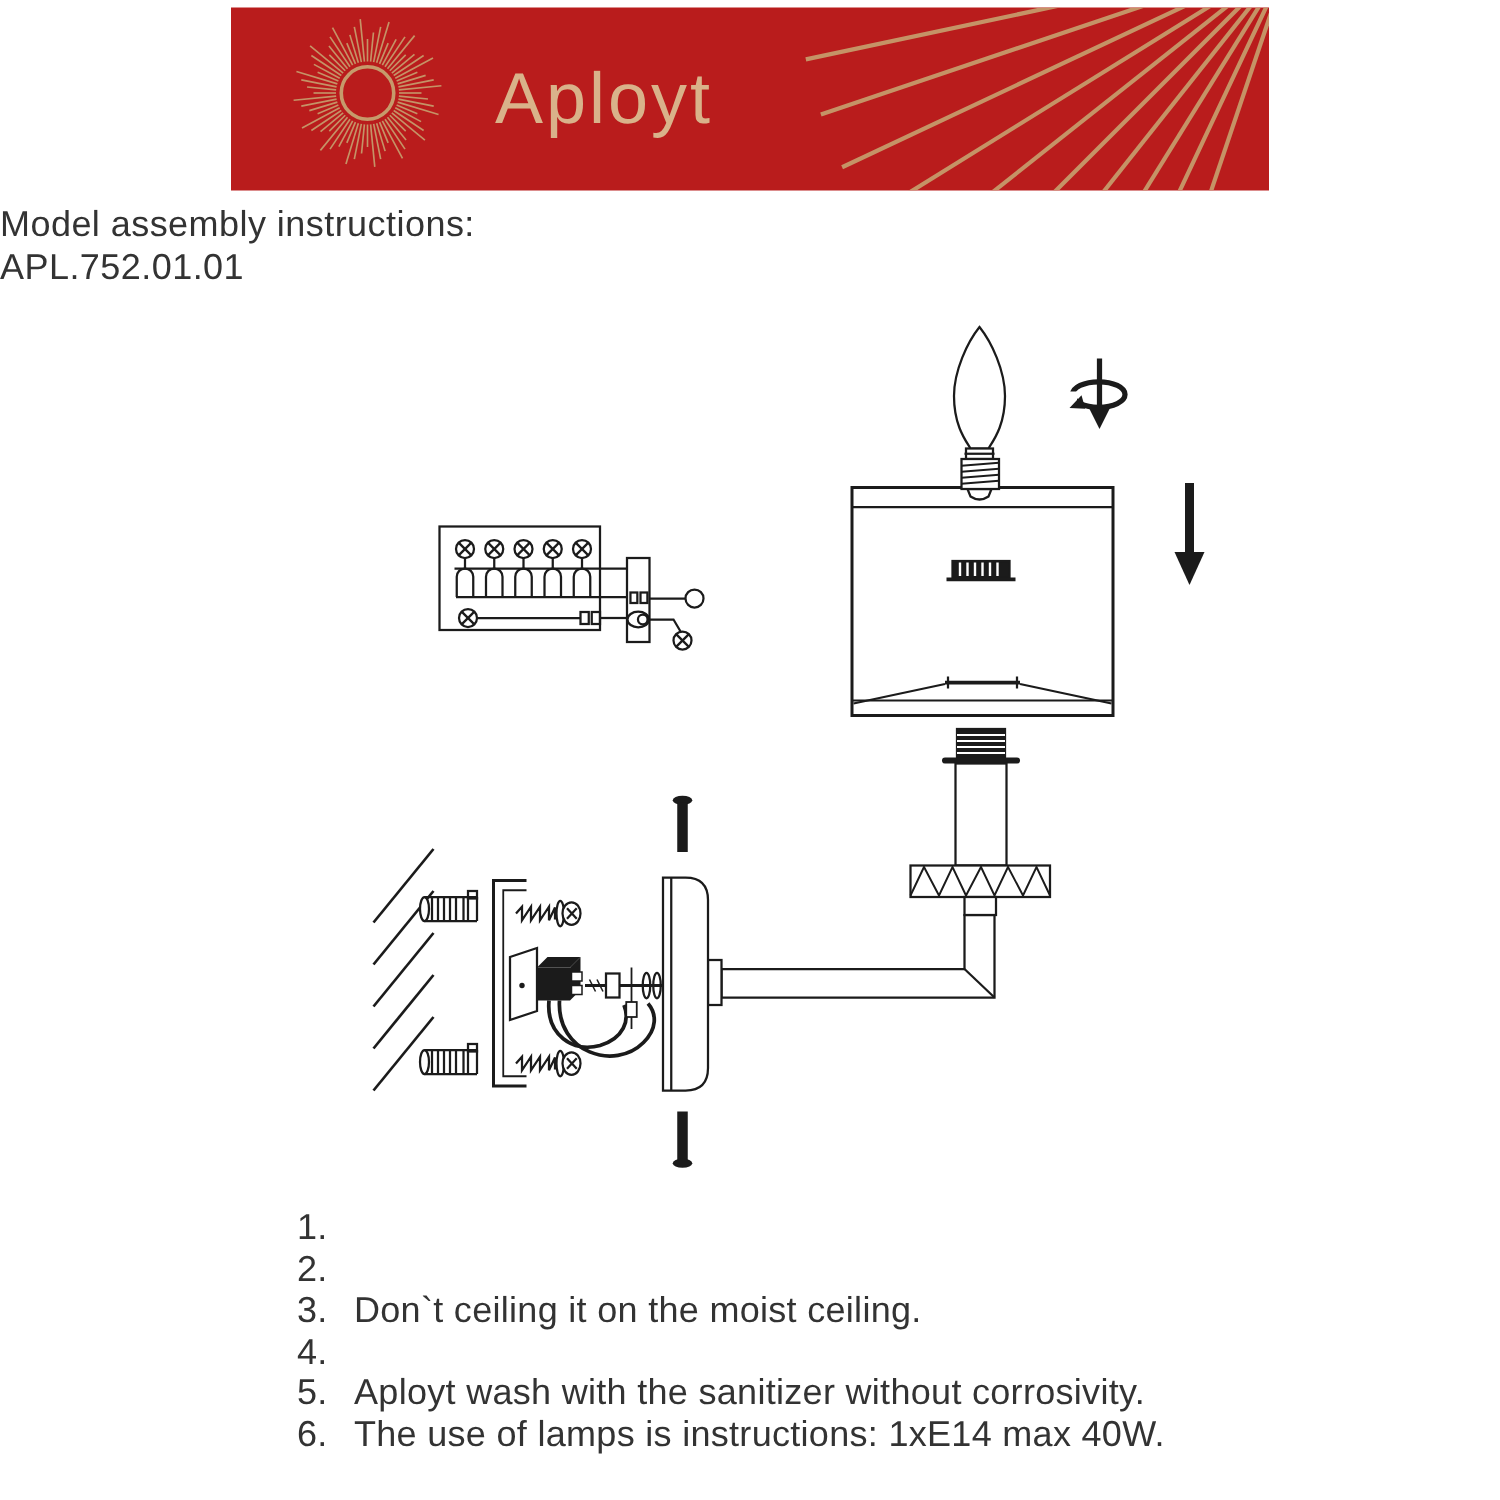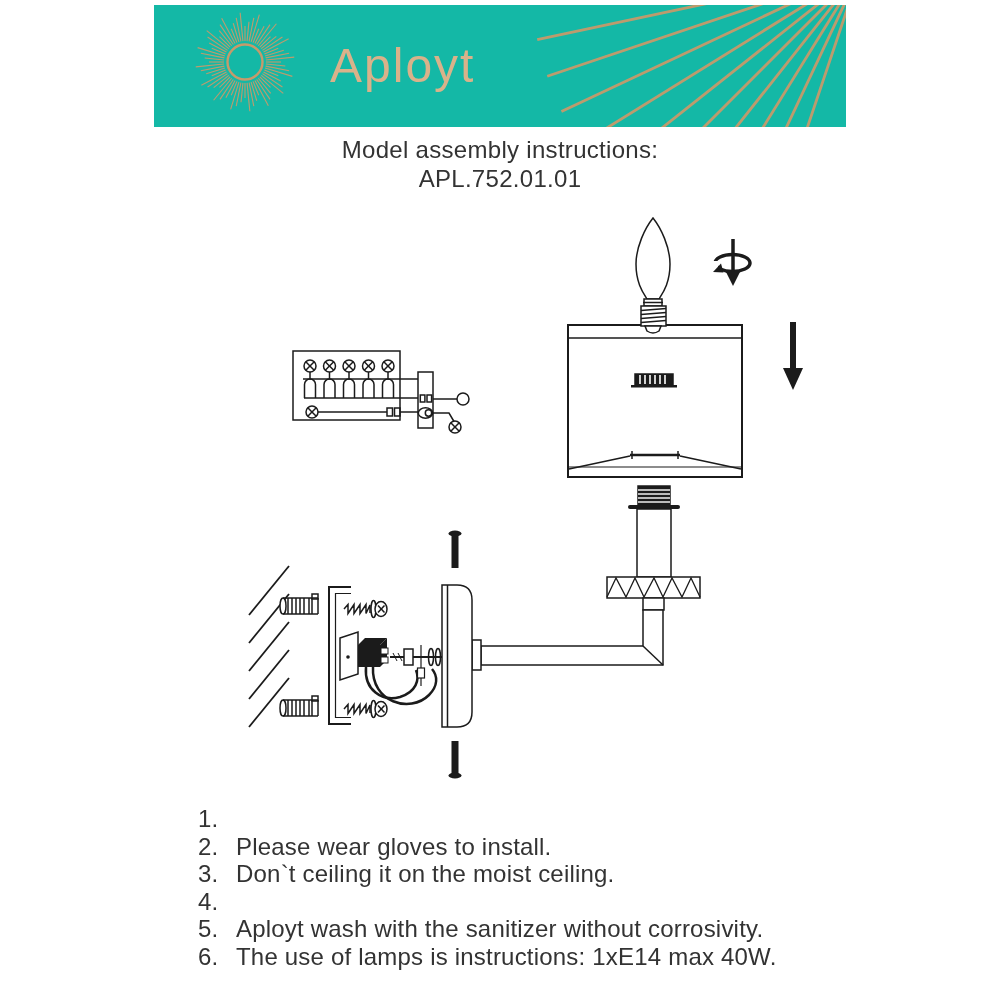--- a/index.html
+++ b/index.html
@@ -2,26 +2,26 @@
 <html><head>
 <meta charset="utf-8">
 <style>
   html,body{margin:0;padding:0;}
   body{
     width:1000px;height:1000px;background:#ffffff;position:relative;
     font-family:"Liberation Sans", sans-serif;
   }
   .banner{
     position:absolute;left:154px;top:5px;width:692px;height:122px;
-    background:#14b8a6;overflow:hidden;
+    background:#b91c1c;overflow:hidden;
   }
   .banner svg{display:block;}
   .titleblock{
     position:absolute;top:135px;left:0;width:1000px;
-    text-align:center;color:#333333;font-size:24px;line-height:29px;
+    text-align:left;color:#333333;font-size:24px;line-height:29px;
     letter-spacing:0.3px;
   }
   .diagram{position:absolute;left:0;top:200px;}
   .list{
     position:absolute;left:198px;top:805px;width:700px;
     color:#333333;font-size:24px;letter-spacing:0.2px;
   }
   .row{display:flex;align-items:flex-start;height:27.6px;}
   .row .num{width:38px;flex:0 0 38px;}
   .row .txt{white-space:nowrap;}
@@ -312,21 +312,20 @@
     <ellipse cx="438" cy="657" rx="2.5" ry="8.5"></ellipse>
   </g>
 </svg>
 
 <div class="list">
   <div class="row">
     <span class="num">1.</span>
   </div>
   <div class="row">
     <span class="num">2.</span>
-    <span class="txt">Please wear gloves to install.</span>
   </div>
   <div class="row">
     <span class="num">3.</span>
     <span class="txt">Don`t ceiling it on the moist ceiling.</span>
   </div>
   <div class="row">
     <span class="num">4.</span>
   </div>
   <div class="row">
     <span class="num">5.</span>

